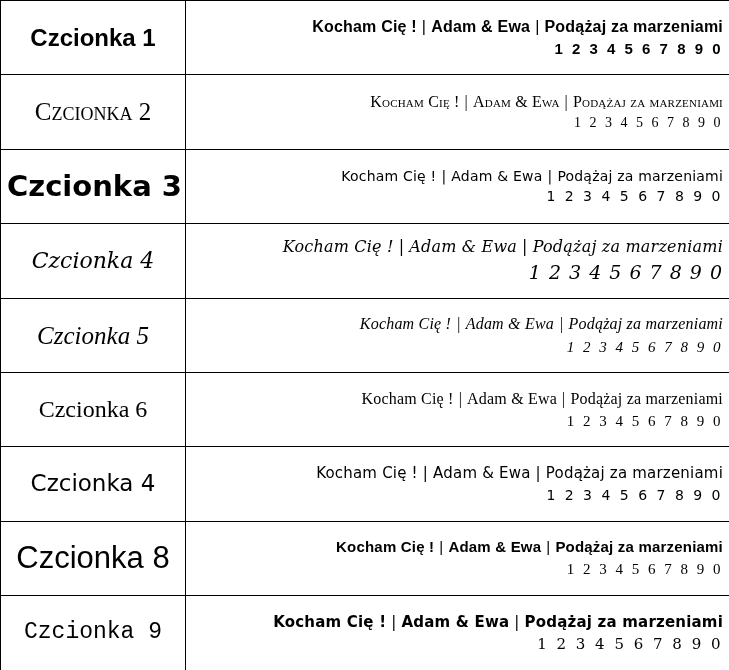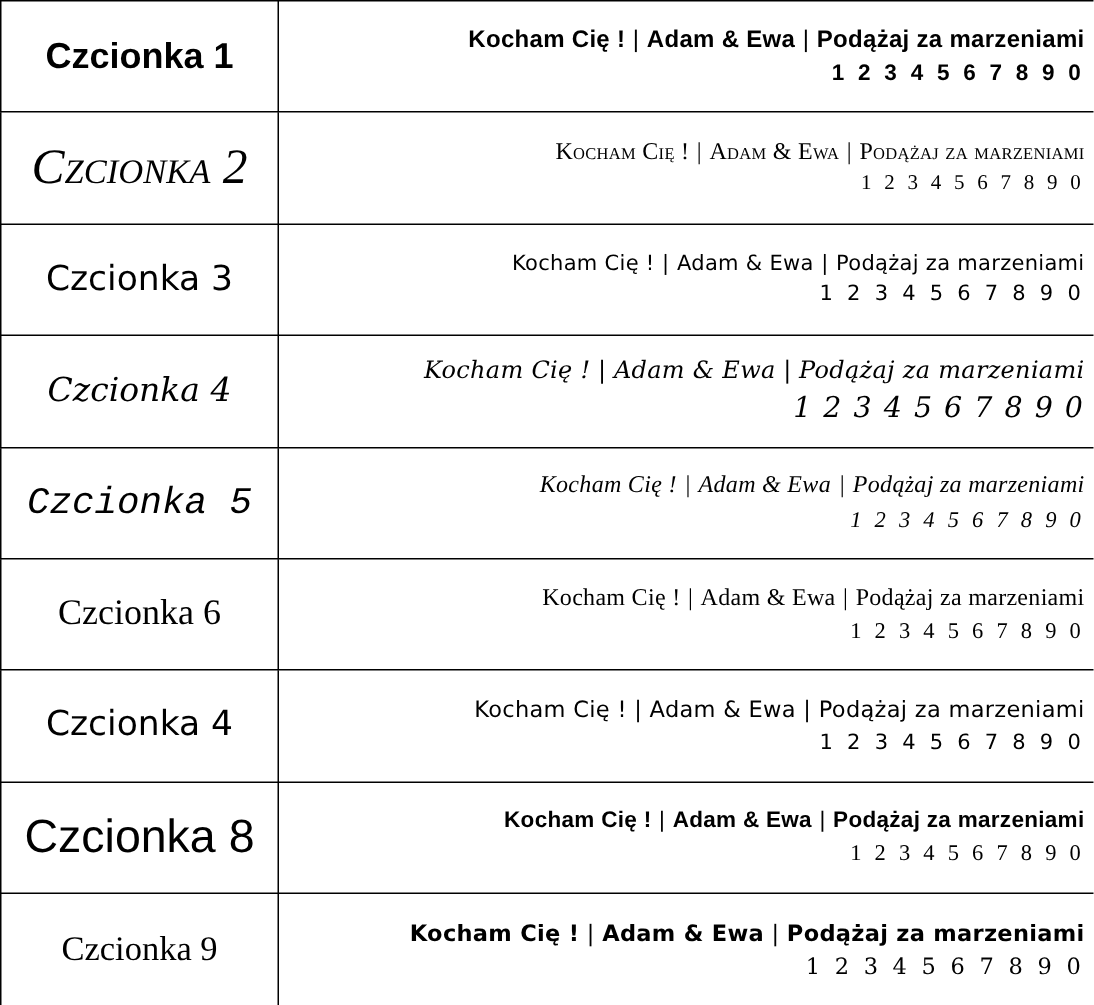--- a/index.html
+++ b/index.html
@@ -81,38 +81,37 @@
   .r1 .sample-digits {
     font-family: "Liberation Sans", sans-serif;
     font-weight: bold;
     font-size: 15px;
   }
 
   
   .r2 .name-cell {
     font-family: "Liberation Serif", serif;
     font-variant: small-caps;
-    font-size: 33px;
-    font-style: italic;
+    font-size: 25px;
   }
   .r2 .sample-phrases {
     font-family: "Liberation Serif", serif;
     font-variant: small-caps;
     font-size: 16px;
   }
   .r2 .sample-digits {
     font-family: "Liberation Serif", serif;
     font-size: 14px;
   }
 
   
   .r3 .name-cell {
     font-family: "DejaVu Sans", sans-serif;
-    font-size: 23px;
-    font-weight: normal;
+    font-size: 29px;
+    font-weight: bold;
   }
   .r3 .sample-phrases {
     font-family: "DejaVu Sans", sans-serif;
     font-size: 14px;
     font-weight: normal;
   }
   .r3 .sample-digits {
     font-family: "DejaVu Sans", sans-serif;
     font-size: 14px;
   }
@@ -130,81 +129,81 @@
   }
   .r4 .sample-digits {
     font-family: "DejaVu Serif", serif;
     font-style: italic;
     font-size: 19px;
     letter-spacing: 1px;
   }
 
   
   .r5 .name-cell {
+    font-family: Liberation Serif, serif;
+    font-style: italic;
+    font-size: 25px;
+  }
+  .r5 .sample-phrases {
+    font-family: "Liberation Serif", serif;
+    font-style: italic;
+    font-size: 16px;
+  }
+  .r5 .sample-digits {
+    font-family: "Liberation Serif", serif;
+    font-style: italic;
+    font-size: 15px;
+  }
+
+  
+  .r6 .name-cell {
+    font-family: "Liberation Serif", serif;
+    font-size: 24px;
+  }
+  .r6 .sample-phrases {
+    font-family: "Liberation Serif", serif;
+    font-size: 16px;
+  }
+  .r6 .sample-digits {
+    font-family: "Liberation Serif", serif;
+    font-size: 15px;
+  }
+
+  
+  .r7 .name-cell {
+    font-family: "DejaVu Sans", sans-serif;
+    font-size: 23px;
+  }
+  .r7 .sample-phrases {
+    font-family: "DejaVu Sans", sans-serif;
+    font-size: 15px;
+  }
+  .r7 .sample-digits {
+    font-family: "DejaVu Sans", sans-serif;
+    font-size: 14px;
+  }
+
+  
+  .r8 .name-cell {
+    font-family: "Liberation Sans", sans-serif;
+    font-size: 31px;
+  }
+  .r8 .sample-phrases {
+    font-family: "Liberation Sans", sans-serif;
+    font-weight: bold;
+    font-size: 15px;
+  }
+  .r8 .sample-digits {
+    font-family: "Liberation Serif", serif;
+    font-size: 15px;
+  }
+
+  
+  .r9 .name-cell {
     font-family: Liberation Mono, monospace;
-    font-style: italic;
-    font-size: 25px;
-  }
-  .r5 .sample-phrases {
-    font-family: "Liberation Serif", serif;
-    font-style: italic;
-    font-size: 16px;
-  }
-  .r5 .sample-digits {
-    font-family: "Liberation Serif", serif;
-    font-style: italic;
-    font-size: 15px;
-  }
-
-  
-  .r6 .name-cell {
-    font-family: "Liberation Serif", serif;
-    font-size: 24px;
-  }
-  .r6 .sample-phrases {
-    font-family: "Liberation Serif", serif;
-    font-size: 16px;
-  }
-  .r6 .sample-digits {
-    font-family: "Liberation Serif", serif;
-    font-size: 15px;
-  }
-
-  
-  .r7 .name-cell {
-    font-family: "DejaVu Sans", sans-serif;
-    font-size: 23px;
-  }
-  .r7 .sample-phrases {
-    font-family: "DejaVu Sans", sans-serif;
-    font-size: 15px;
-  }
-  .r7 .sample-digits {
-    font-family: "DejaVu Sans", sans-serif;
-    font-size: 14px;
-  }
-
-  
-  .r8 .name-cell {
-    font-family: "Liberation Sans", sans-serif;
-    font-size: 31px;
-  }
-  .r8 .sample-phrases {
-    font-family: "Liberation Sans", sans-serif;
-    font-weight: bold;
-    font-size: 15px;
-  }
-  .r8 .sample-digits {
-    font-family: "Liberation Serif", serif;
-    font-size: 15px;
-  }
-
-  
-  .r9 .name-cell {
-    font-family: Liberation Serif, serif;
     font-size: 23px;
   }
   .r9 .sample-phrases {
     font-family: "DejaVu Sans", sans-serif;
     font-weight: bold;
     font-size: 15px;
   }
   .r9 .sample-digits {
     font-family: "DejaVu Serif", serif;
     font-size: 15px;

